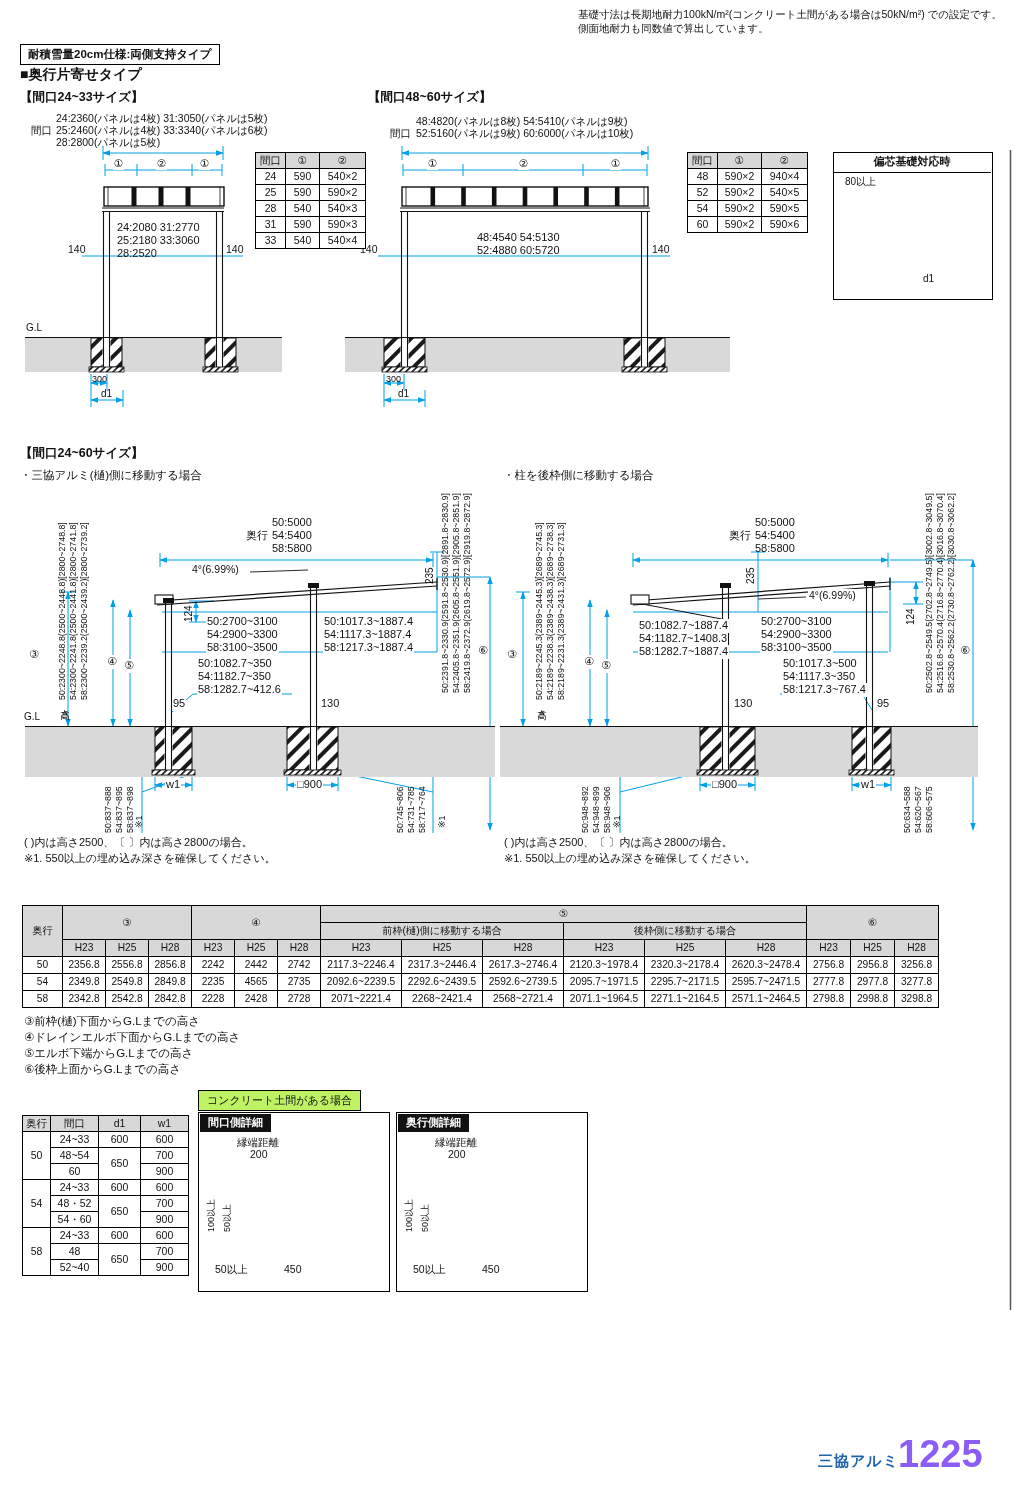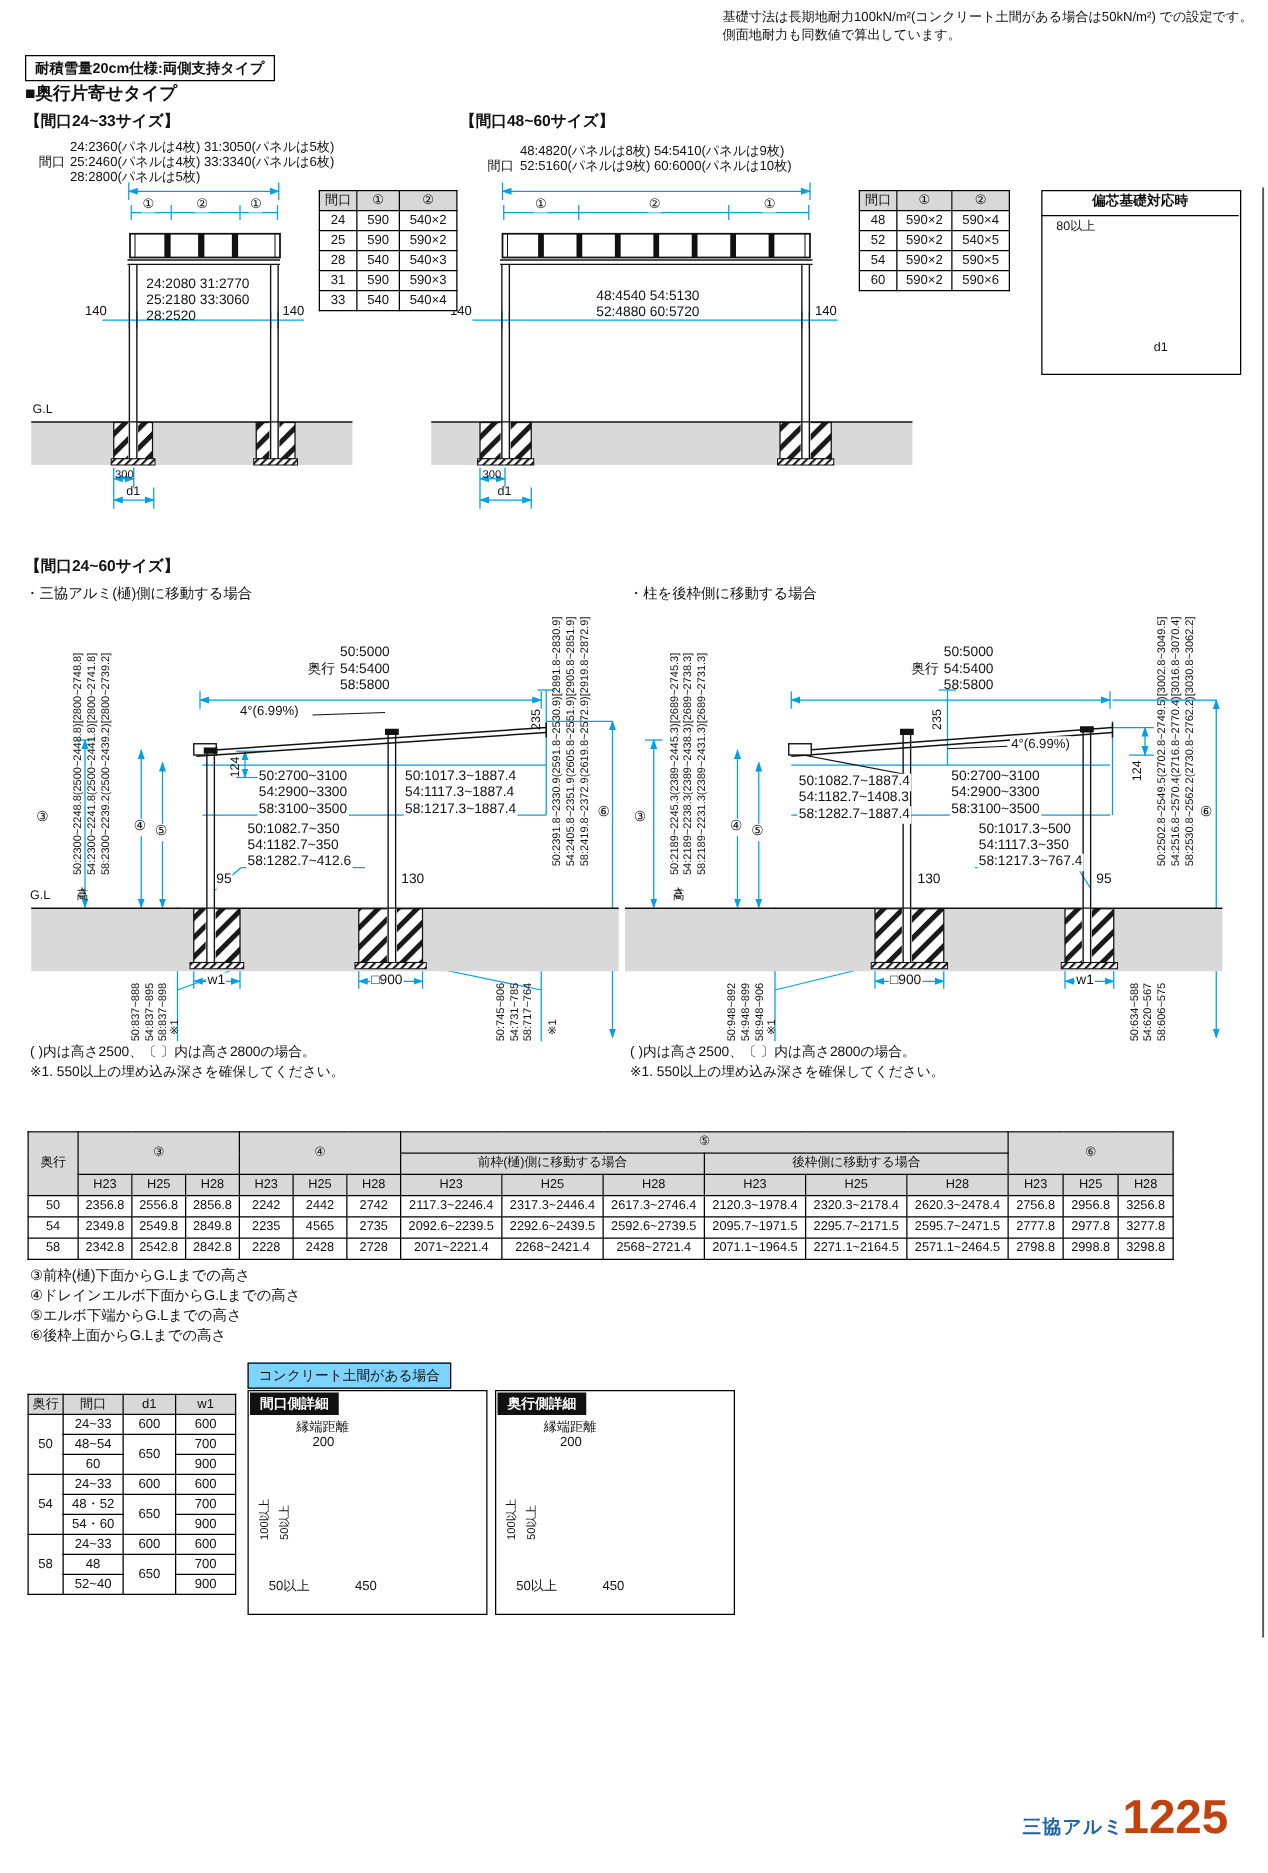--- a/index.html
+++ b/index.html
@@ -12,21 +12,21 @@
   .t105{font-size:10.5px;line-height:13px;}
   .t11{font-size:11px;line-height:13.5px;}
   .t115{font-size:11.5px;line-height:15.5px;}
   .t125{font-size:12.5px;line-height:15px;}
   .t14{font-size:14px;line-height:17px;}
   .rot{transform:rotate(-90deg);transform-origin:0 0;}
   .rblock{transform:rotate(-90deg);transform-origin:0 0;font-size:8.8px;line-height:11px;}
   .vtxt{writing-mode:vertical-rl;font-size:9.5px;letter-spacing:1px;}
   .wbg{background:#fff;padding:0 1px;}
   .badge{border:1.2px solid #000;padding:2px 7px;font-size:11.5px;font-weight:bold;background:#fff;}
-  .lblbox{border:1.1px solid #000;padding:2px 8px;font-size:11px;background:#7dd3fc;}
+  .lblbox{border:1.1px solid #000;padding:2px 8px;font-size:11px;background:#bef264;}
   .dbox{border:1.3px solid #000;background:#fff;}
   .dtitle{background:#111;color:#fff;font-size:11px;font-weight:bold;padding:1px 8px 2px;}
   table.tb{border-collapse:collapse;background:#fff;table-layout:fixed;}
   table.tb td,table.tb th{border:1px solid #000;text-align:center;vertical-align:middle;
      font-size:10.5px;line-height:15px;padding:0 2px;font-weight:normal;overflow:hidden;}
   table.tb .hd td{background:#d8d8d8;}
   table.bigtab td{font-size:10.2px;line-height:16px;}
   .note{font-size:11px;line-height:15px;}
 </style>
 </head>
@@ -400,21 +400,21 @@
       </colgroup>
     <tbody>
         <tr class="hd">
       <td>間口</td>
       <td>①</td>
       <td bind="">②</td>
         </tr>
     <tr>
           <td>48</td>
           <td>590×2</td>
-          <td>590×4</td>
+          <td>940×4</td>
         </tr>
     <tr>
           <td>52</td>
           <td>590×2</td>
           <td>540×5</td>
         </tr>
     <tr>
           <td>54</td>
           <td>590×2</td>
           <td>590×5</td>
@@ -722,15 +722,15 @@
   <div class="abs dbox" style="left:396px;top:1112px;width:190px;height:178px"></div>
   <div class="abs dtitle" style="left:398px;top:1114px">奥行側詳細</div>
   <div class="abs t105" style="left:435px;top:1136px">縁端距離</div>
   <div class="abs t105" style="left:448px;top:1148px">200</div>
   <div class="abs t9 rot" style="left:404px;top:1232px">100以上</div>
   <div class="abs t9 rot" style="left:420px;top:1232px">50以上</div>
   <div class="abs t105" style="left:413px;top:1263px">50以上</div>
   <div class="abs t105" style="left:482px;top:1263px">450</div>
 
   <div class="abs b" style="left:818px;top:1452px;font-size:15px;color:#1f63ad;letter-spacing:1px">三協アルミ</div>
-  <div class="abs b" style="left:898px;top:1434px;font-size:38px;line-height:40px;color:#c2410c">1225</div>
+  <div class="abs b" style="left:898px;top:1434px;font-size:38px;line-height:40px;color:#8b5cf6">1225</div>
 
 </div>
 
 </body></html>

